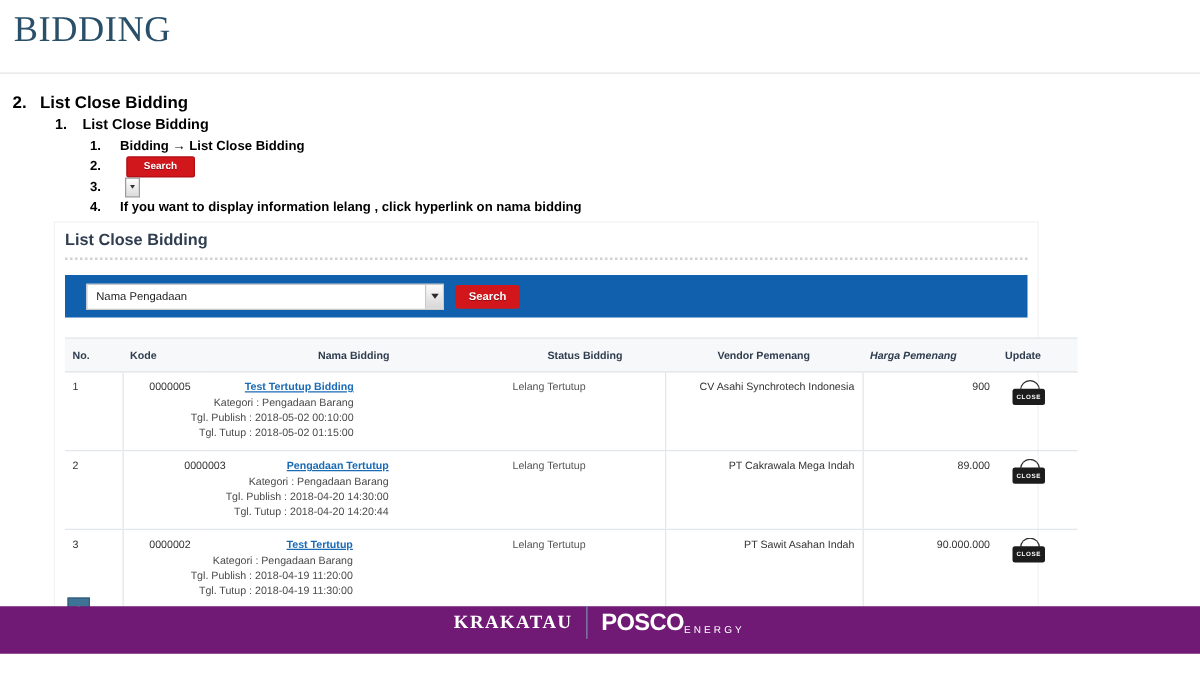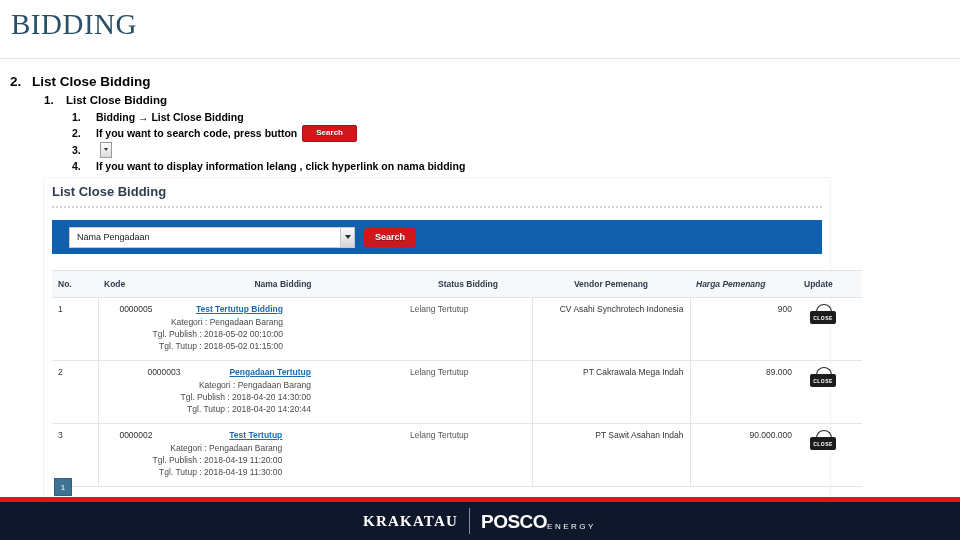--- a/index.html
+++ b/index.html
@@ -297,26 +297,26 @@
     position: absolute;
     left: 0;
     top: 497px;
     width: 960px;
     height: 5px;
     background: #e8121a;
   }
   .footer {
     position: absolute;
     left: 0;
-    top: 502px;
+    top: 485px;
     width: 960px;
     height: 38px;
-    background: #0f172a;
-    display: flex;
-    align-items: center;
+    background: #701a75;
+    display: flex;
+    align-items: flex-start;
     justify-content: center;
   }
   .logo {
     display: flex;
     align-items: center;
     gap: 11px;
   }
   .logo-krakatau {
     color: #fff;
     font-family: "Liberation Serif", serif;
@@ -367,21 +367,20 @@
     <span>List Close Bidding</span>
   </div>
 
   <div class="lvl3">
     <span class="num">1.</span>
     <span>Bidding → List Close Bidding</span>
   </div>
 
   <div class="lvl3">
     <span class="num">2.</span>
-    <span>If you want to search code, press button</span>
     <span class="inline-search-btn">Search</span>
   </div>
 
   <div class="lvl3">
     <span class="num">3.</span>
     <span class="inline-caret-btn"></span>
   </div>
 
   <div class="lvl3">
     <span class="num">4.</span>

